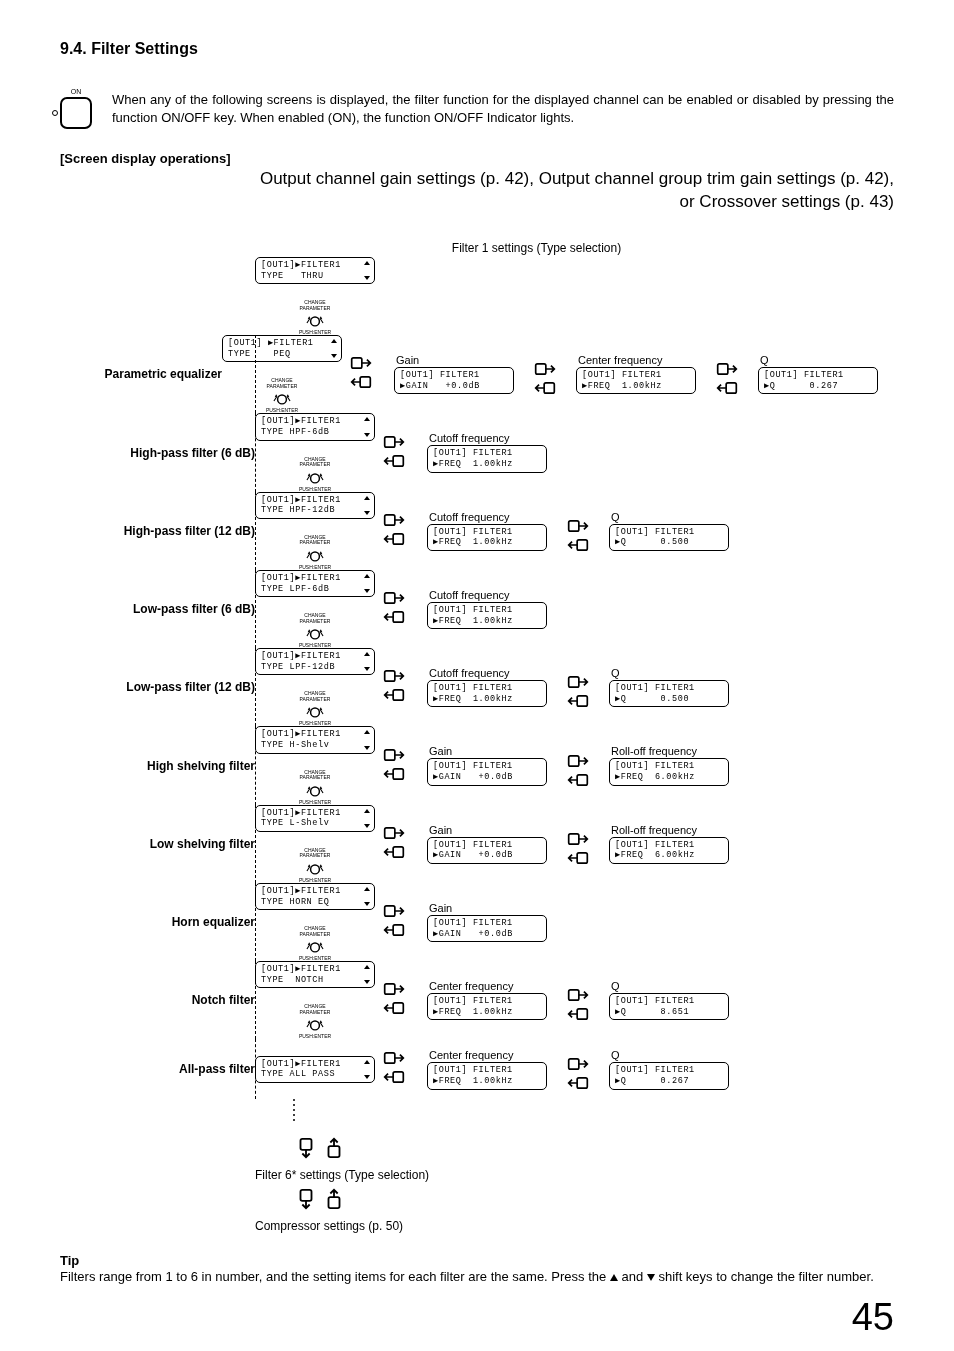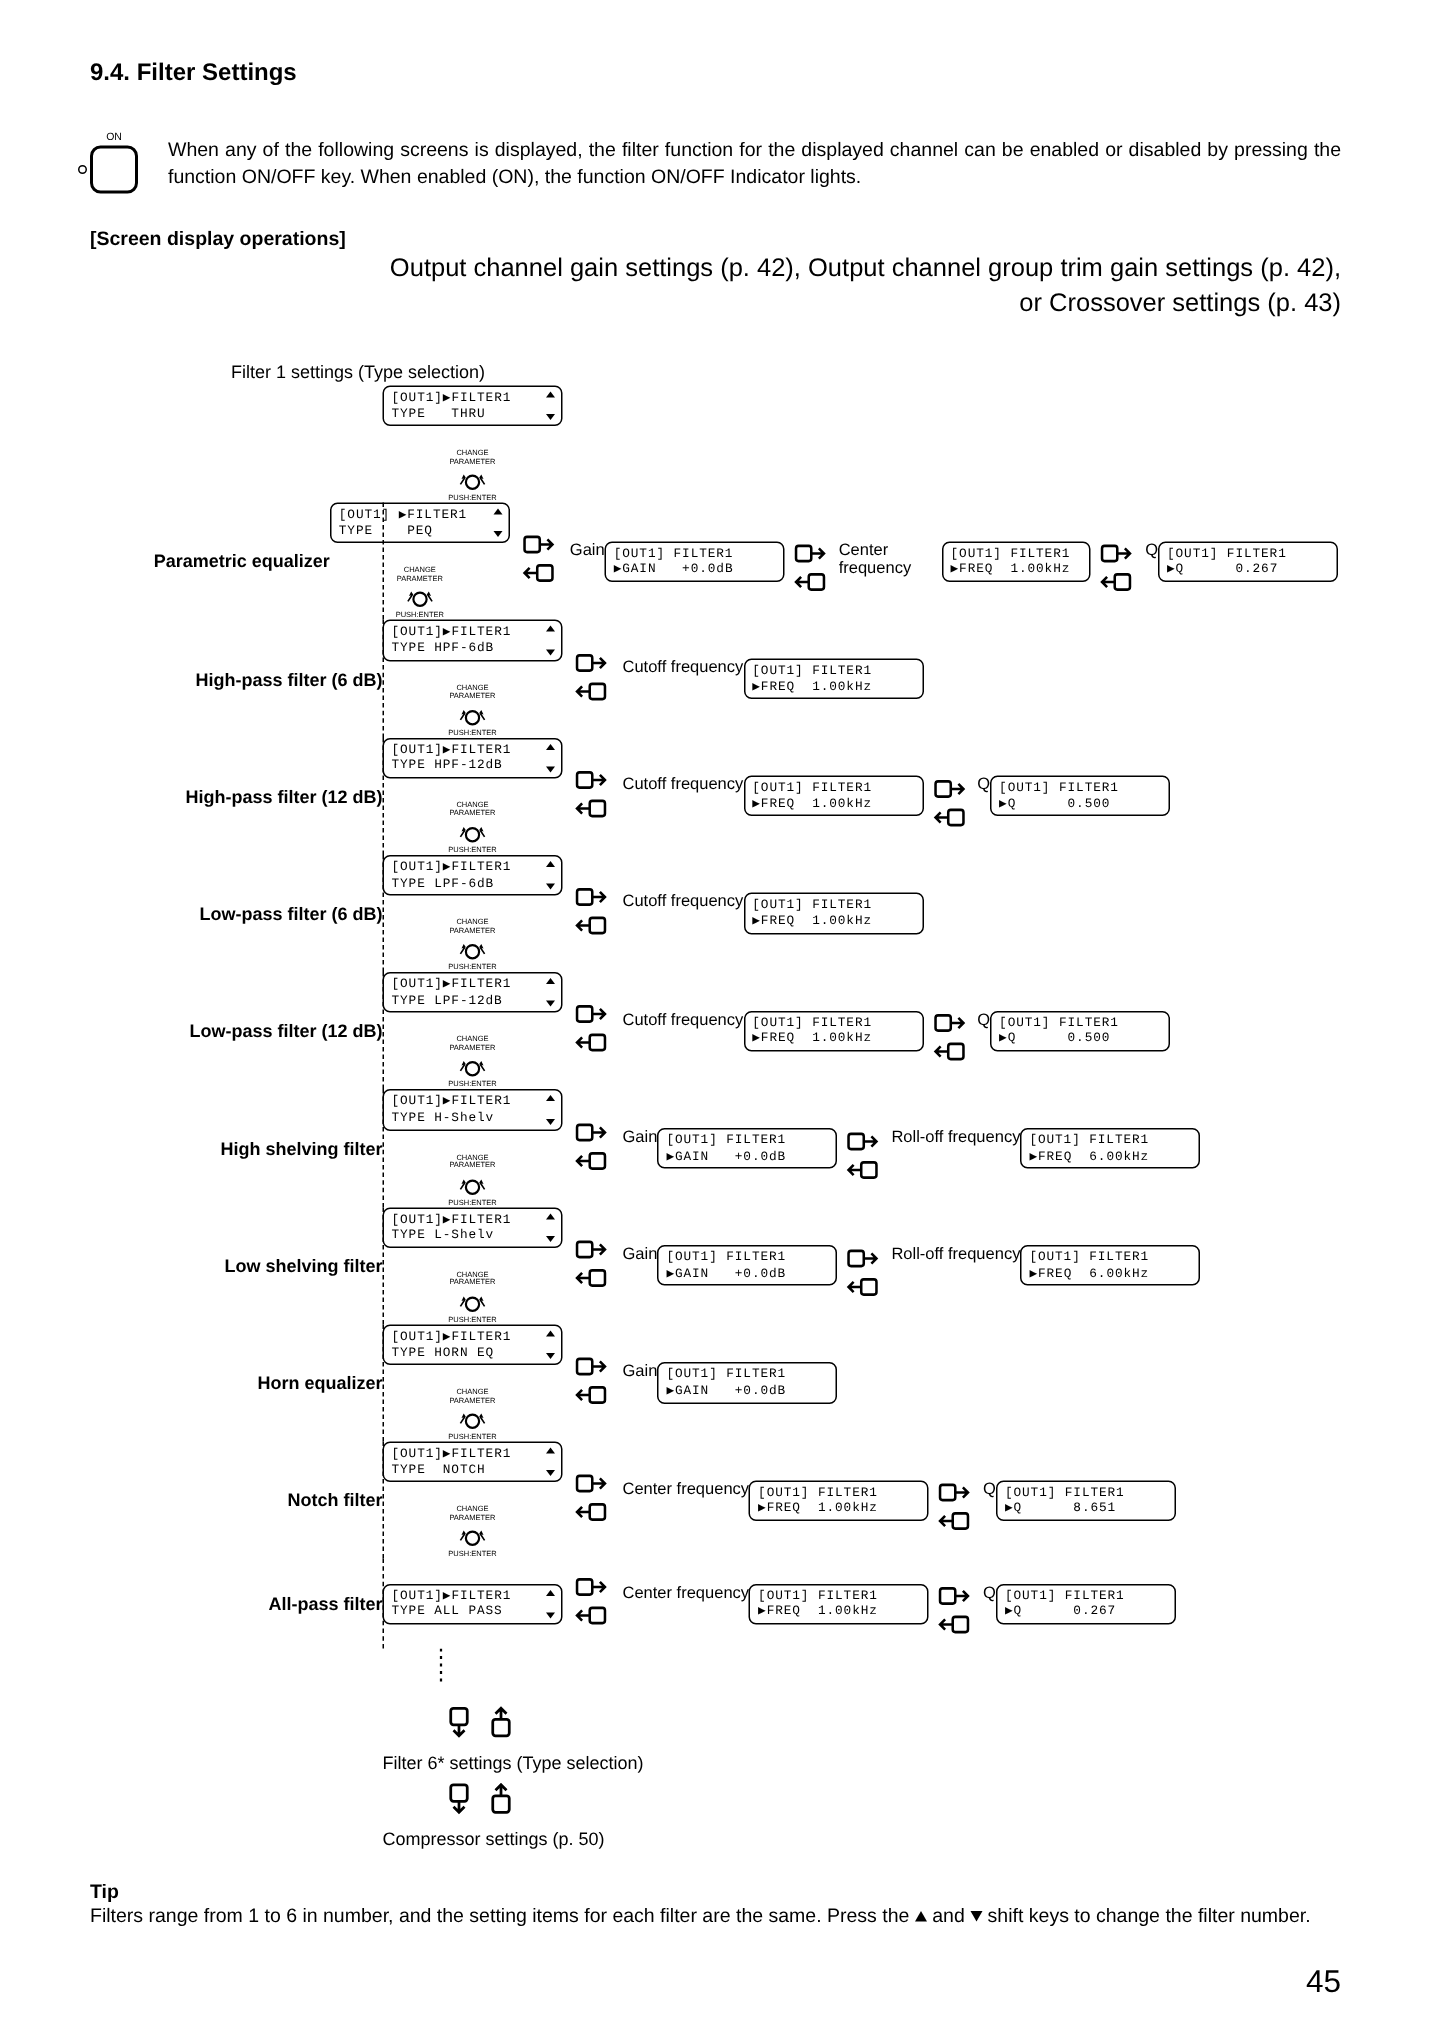--- a/index.html
+++ b/index.html
@@ -62,24 +62,25 @@
   }
   .column-nav {
     display: flex;
     align-items: center;
     gap: 6px;
     margin-left: 235px;
     margin-top: 6px;
     margin-bottom: 6px;
   }
   .filter-label {
-    margin-left: 94px;
+    margin-left: 119px;
     font-size: 12px;
     margin-top: 6px;
     margin-bottom: 2px;
+    text-align: center;
   }
 
   .diagram {
     margin-left: 20px;
   }
   .filter-row {
     display: flex;
     align-items: center;
     min-height: 60px;
     position: relative;
@@ -139,22 +140,23 @@
     display: flex;
     flex-direction: column;
     align-items: center;
     gap: 2px;
     margin: 0 6px;
   }
   .nav-keys svg { width: 22px; height: 14px; }
 
   .param-col {
     display: flex;
+    flex-direction: column;
     align-items: flex-start;
-    margin: 0 2px;
+    margin: 0 16px;
   }
   .param-col .plabel {
     font-size: 11px;
     margin-bottom: 1px;
     margin-left: 2px;
   }
   .after-param-nav {
     display: flex;
     flex-direction: column;
     gap: 2px;
@@ -209,22 +211,22 @@
     display: inline-block;
     width: 0; height: 0;
     border-left: 4px solid transparent;
     border-right: 4px solid transparent;
     vertical-align: middle;
   }
   .tri-up { border-bottom: 7px solid #000; }
   .tri-dn { border-top: 7px solid #000; }
   .page-num {
     text-align: right;
-    font-size: 21px;
-    margin-top: 24px;
+    font-size: 38px;
+    margin-top: 10px;
   }
 </style>
 </head>
 <body>
 
 <div class="section-title">9.4. Filter Settings</div>
 
 <div class="intro-row">
   <div class="onoff-key">
     <div class="lbl">ON</div>

